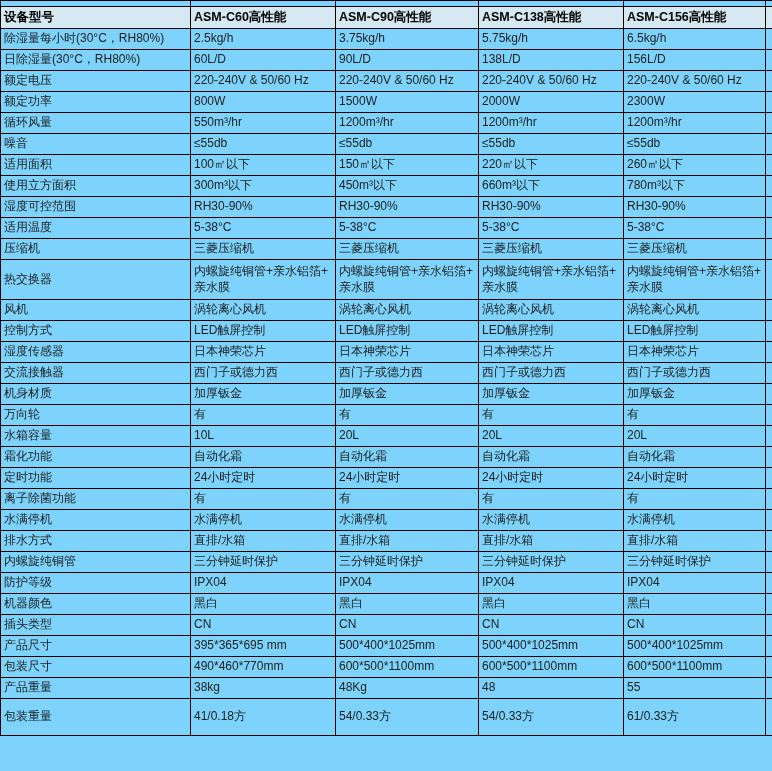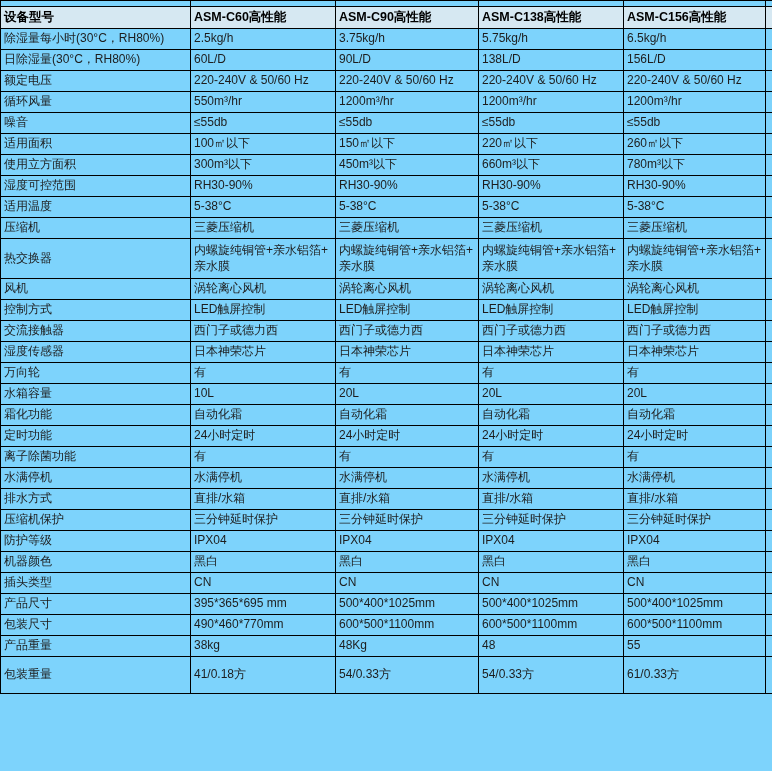--- a/index.html
+++ b/index.html
@@ -82,20 +82,28 @@
         </tr>
         <tr>
           <td class="lbl">额定电压</td>
           <td>220-240V &amp; 50/60 Hz</td>
           <td>220-240V &amp; 50/60 Hz</td>
           <td>220-240V &amp; 50/60 Hz</td>
           <td>220-240V &amp; 50/60 Hz</td>
           <td></td>
         </tr>
         <tr>
+          <td class="lbl">额定功率</td>
+          <td>800W</td>
+          <td>1500W</td>
+          <td>2000W</td>
+          <td>2300W</td>
+          <td></td>
+        </tr>
+        <tr>
           <td class="lbl">循环风量</td>
           <td>550m³/hr</td>
           <td>1200m³/hr</td>
           <td>1200m³/hr</td>
           <td>1200m³/hr</td>
           <td></td>
         </tr>
         <tr>
           <td class="lbl">噪音</td>
           <td>≤55db</td>
@@ -166,33 +174,41 @@
         </tr>
         <tr>
           <td class="lbl">控制方式</td>
           <td>LED触屏控制</td>
           <td>LED触屏控制</td>
           <td>LED触屏控制</td>
           <td>LED触屏控制</td>
           <td></td>
         </tr>
         <tr>
+          <td class="lbl">湿度传感器</td>
+          <td>日本神荣芯片</td>
+          <td>日本神荣芯片</td>
+          <td>日本神荣芯片</td>
+          <td>日本神荣芯片</td>
+          <td></td>
+        </tr>
+        <tr>
           <td class="lbl">交流接触器</td>
           <td>西门子或德力西</td>
           <td>西门子或德力西</td>
           <td>西门子或德力西</td>
           <td>西门子或德力西</td>
           <td></td>
         </tr>
         <tr>
-          <td class="lbl">湿度传感器</td>
-          <td>日本神荣芯片</td>
-          <td>日本神荣芯片</td>
-          <td>日本神荣芯片</td>
-          <td>日本神荣芯片</td>
+          <td class="lbl">机身材质</td>
+          <td>加厚钣金</td>
+          <td>加厚钣金</td>
+          <td>加厚钣金</td>
+          <td>加厚钣金</td>
           <td></td>
         </tr>
         <tr>
           <td class="lbl">万向轮</td>
           <td>有</td>
           <td>有</td>
           <td>有</td>
           <td>有</td>
           <td></td>
         </tr>
@@ -238,21 +254,21 @@
         </tr>
         <tr>
           <td class="lbl">排水方式</td>
           <td>直排/水箱</td>
           <td>直排/水箱</td>
           <td>直排/水箱</td>
           <td>直排/水箱</td>
           <td></td>
         </tr>
         <tr>
-          <td class="lbl">压缩机保护</td>
+          <td class="lbl">内螺旋纯铜管</td>
           <td>三分钟延时保护</td>
           <td>三分钟延时保护</td>
           <td>三分钟延时保护</td>
           <td>三分钟延时保护</td>
           <td></td>
         </tr>
         <tr>
           <td class="lbl">防护等级</td>
           <td>IPX04</td>
           <td>IPX04</td>

